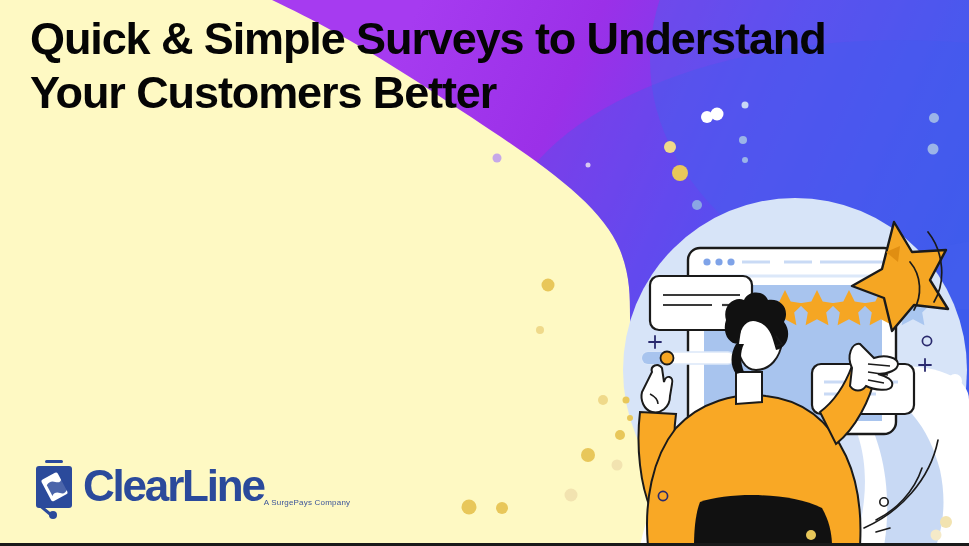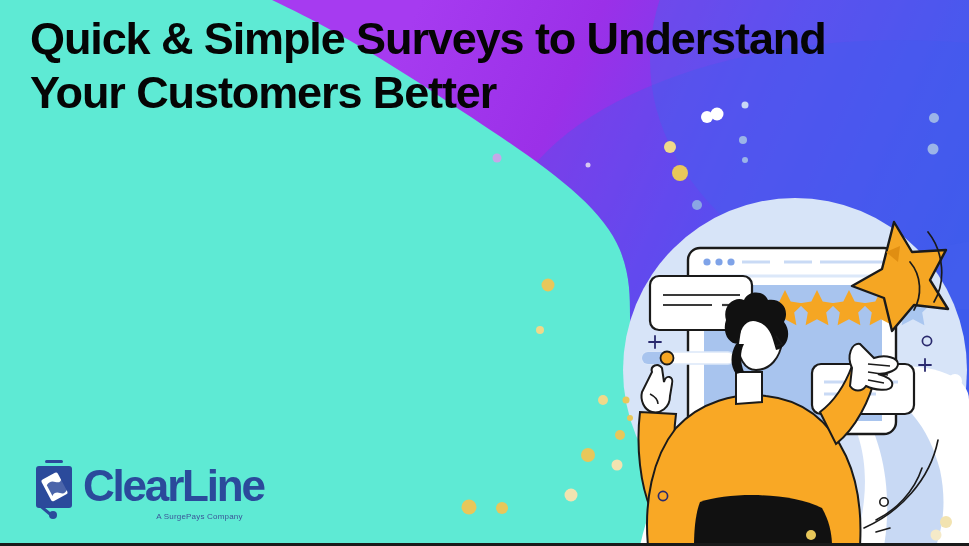--- a/index.html
+++ b/index.html
@@ -7,21 +7,21 @@
     background: #ffffff;
   }
   body {
     font-family: "Liberation Sans", sans-serif;
   }
   #slide {
     position: relative;
     width: 969px;
     height: 546px;
     overflow: hidden;
-    background: #5eead4;
+    background: #fef9c3;
     border-bottom: 3px solid #1a1a1a;
     box-sizing: border-box;
   }
 
   
   .bg-layer {
     position: absolute;
     inset: 0;
     width: 969px;
     height: 546px;
@@ -54,21 +54,21 @@
     align-items: flex-start;
   }
   .logo-mark {
     width: 44px;
     height: 62px;
     flex: 0 0 auto;
     margin-right: 7px;
   }
   .logo-text-wrap {
     display: flex;
-    flex-direction: column;
+    flex-direction: row;
     align-items: flex-end;
     padding-top: 6px;
   }
   .logo-word {
     font-family: "Liberation Sans", sans-serif;
     font-weight: bold;
     font-size: 44px;
     line-height: 44px;
     letter-spacing: -2.2px;
     color: #2B4A9B;

